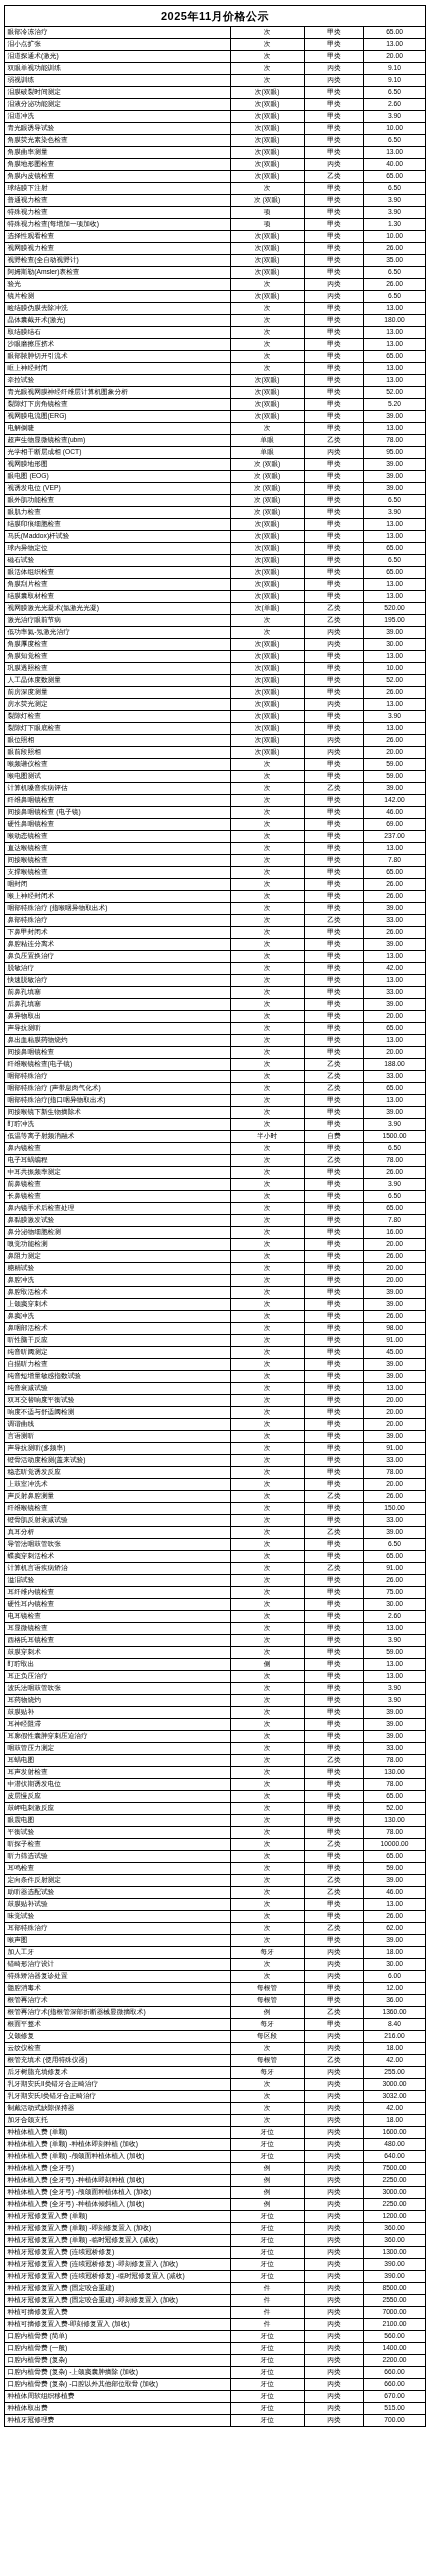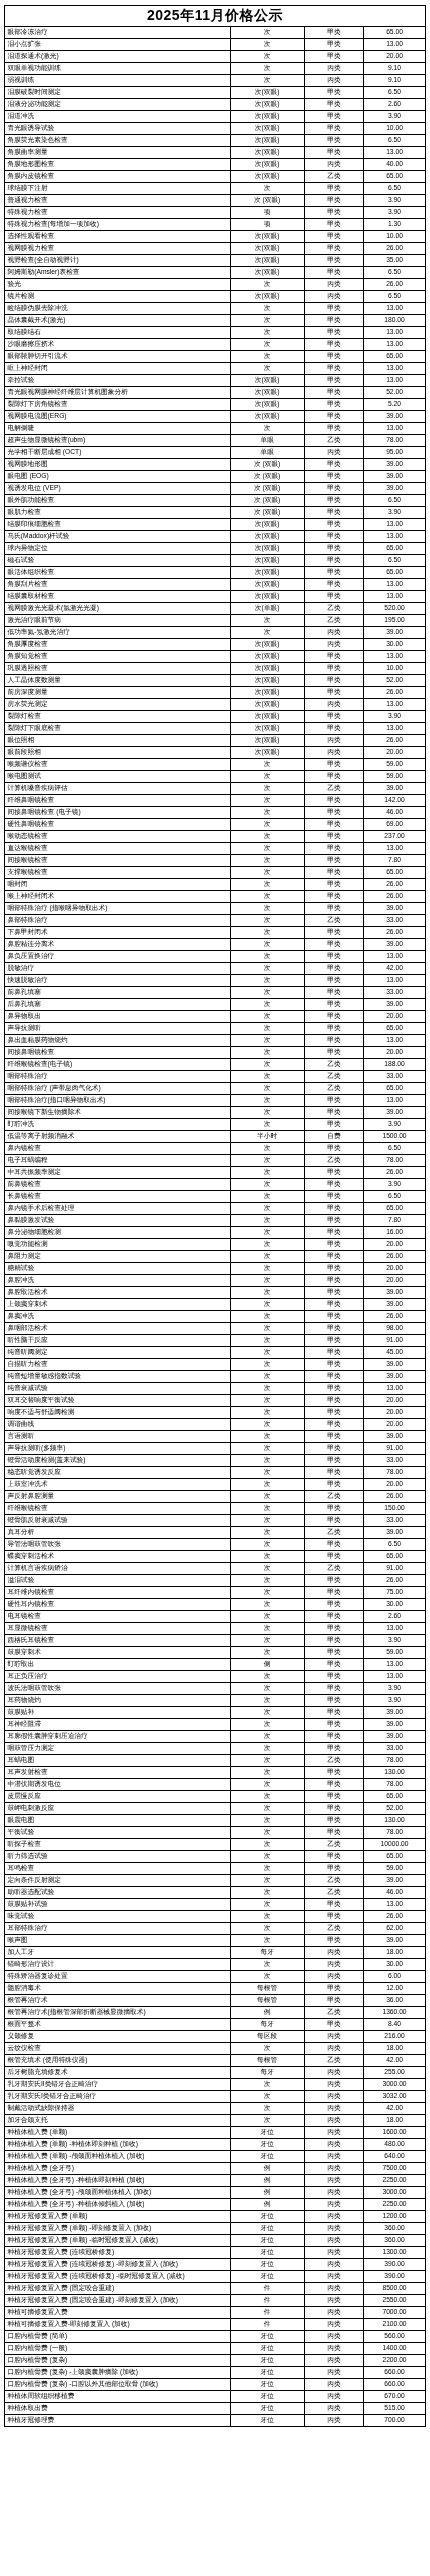--- a/index.html
+++ b/index.html
@@ -11,21 +11,21 @@
     border-collapse: collapse;
     table-layout: fixed;
   }
   .price-table th, .price-table td {
     border: 0.5px solid #000;
     color: #000;
     overflow: hidden;
     white-space: nowrap;
   }
   .price-table th.title-cell {
-    font-size: 14px;
+    font-size: 11px;
     font-weight: bold;
     text-align: center;
     height: 21.5px;
     letter-spacing: 0.5px;
   }
   .price-table td {
     height: 12px;
     font-size: 6.7px;
     line-height: 1;
   }

